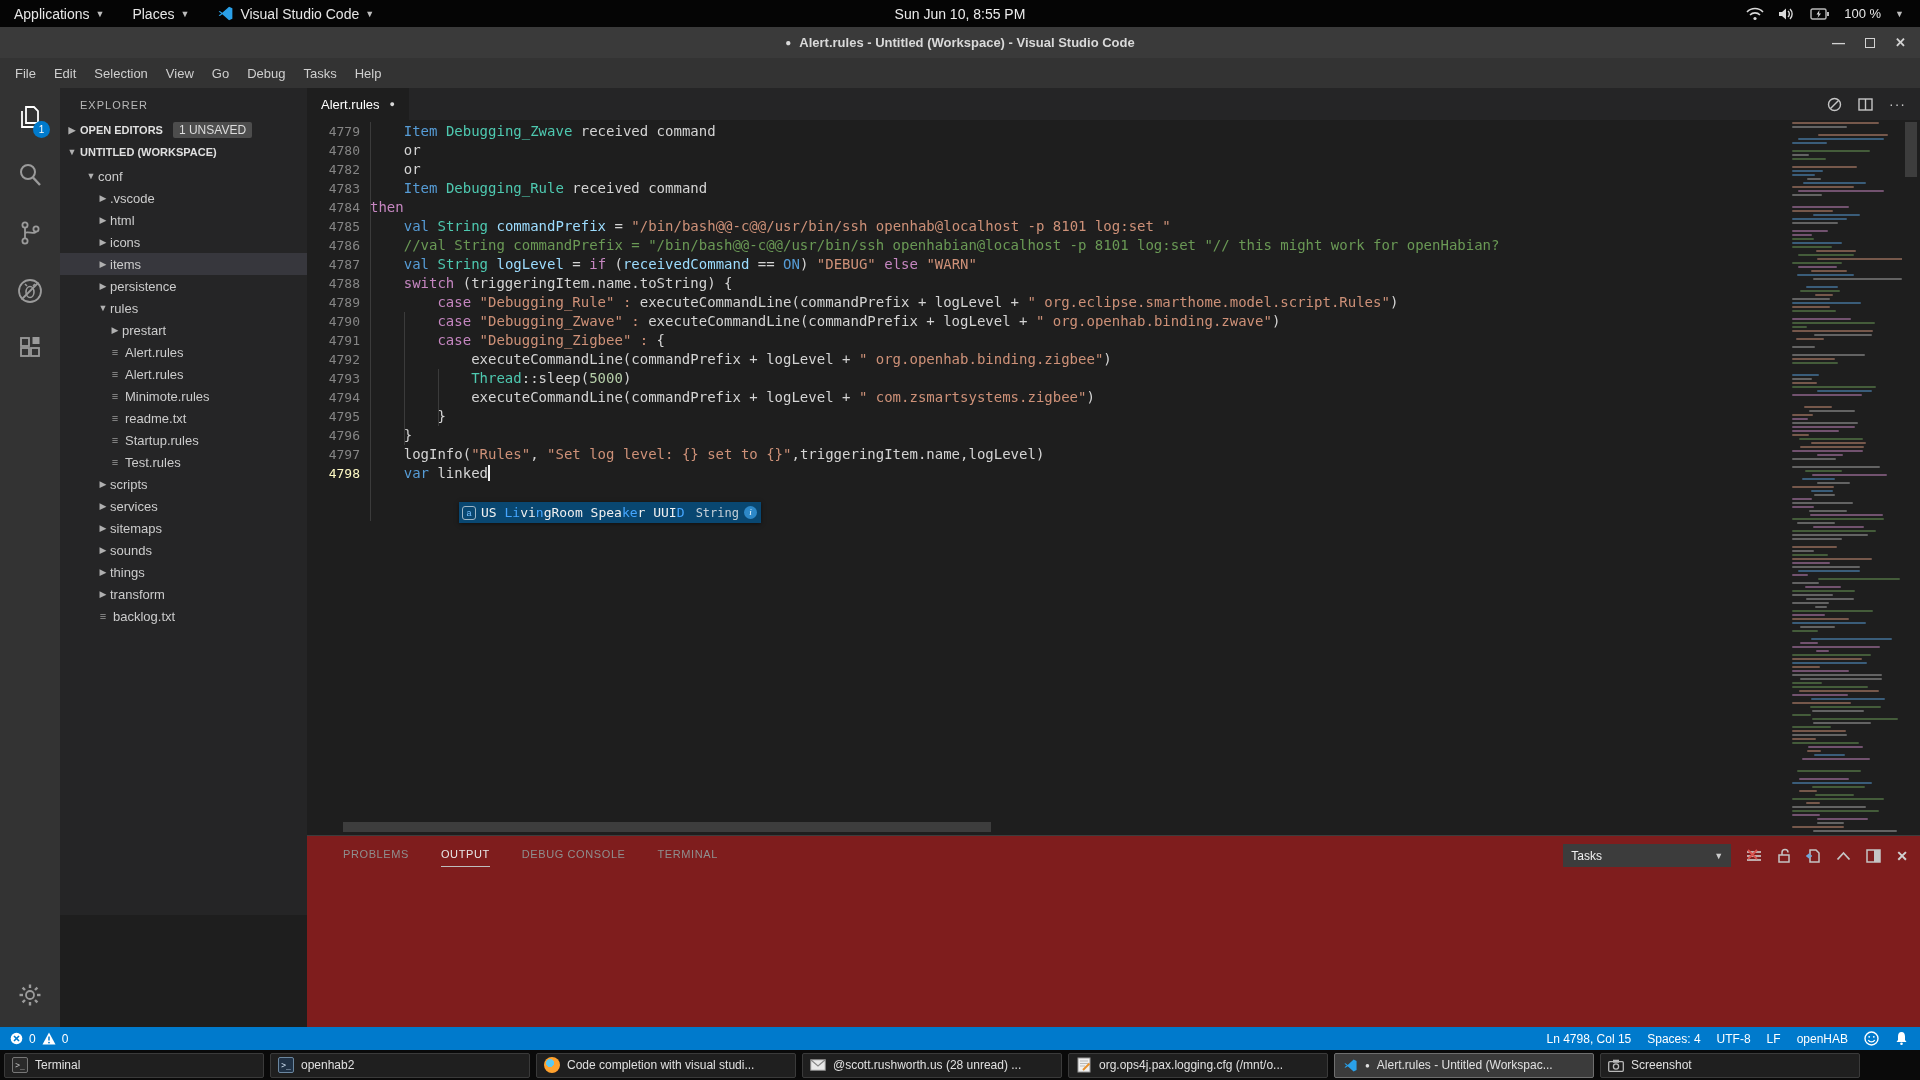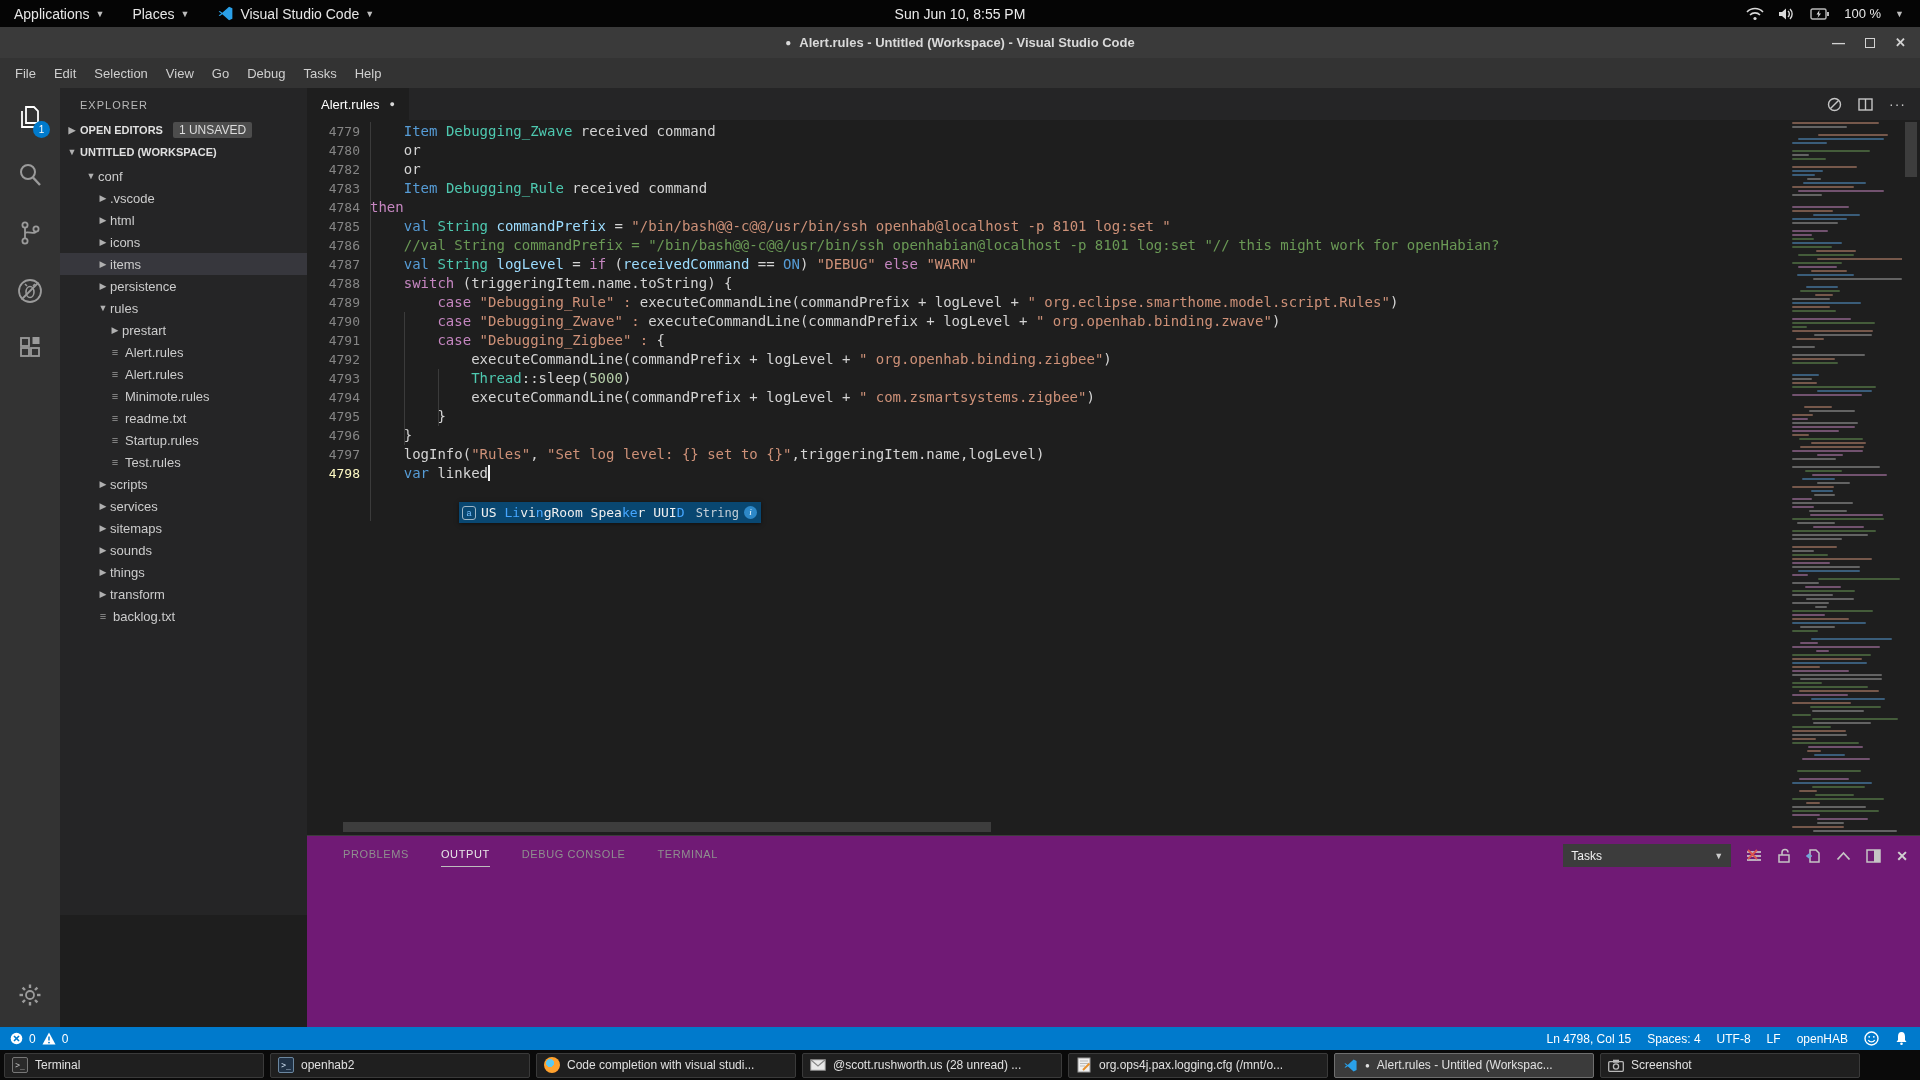--- a/index.html
+++ b/index.html
@@ -81,21 +81,21 @@
                    line-height:13px; text-align:center; margin-left:5px; font-style:italic;
                    font-family:"Liberation Serif", serif; flex:none; }
 
   
   #minimap { position:absolute; left:1483px; top:32px; width:112px; height:715px; overflow:hidden; }
   #minimap div { position:absolute; height:2px; border-radius:1px; }
   #vscroll { position:absolute; left:1598px; top:34px; width:12px; height:55px; background:rgba(121,121,121,.35); }
   #hscroll { position:absolute; left:36px; top:734px; width:648px; height:10px; background:rgba(121,121,121,.35); }
 
   
-  #panel { position:absolute; left:307px; top:835px; width:1613px; height:192px; background:#701a75; border-top:1px solid #3c3c3c; }
+  #panel { position:absolute; left:307px; top:835px; width:1613px; height:192px; background:#7f1d1d; border-top:1px solid #3c3c3c; }
   #panel-tabs { display:flex; gap:32px; padding:12px 0 0 36px; }
   .ptab { font-size:11px; letter-spacing:.6px; color:#8f8f8f; padding-bottom:6px; cursor:default; }
   .ptab.active { color:#e7e7e7; border-bottom:1px solid #bdbdbd; }
   #panel-controls { position:absolute; right:12px; top:8px; display:flex; align-items:center; gap:15px; color:#c5c5c5; }
   #tasks-select { width:168px; height:23px; background:#3c3c3c; color:#f0f0f0; font-size:12px;
                   display:flex; align-items:center; padding:0 8px; }
   #tasks-select .sel-car { margin-left:auto; font-size:9px; color:#cccccc; }
   .picon { display:flex; align-items:center; }
   .px { font-size:14px; color:#d0d0d0; font-weight:bold; }
 

